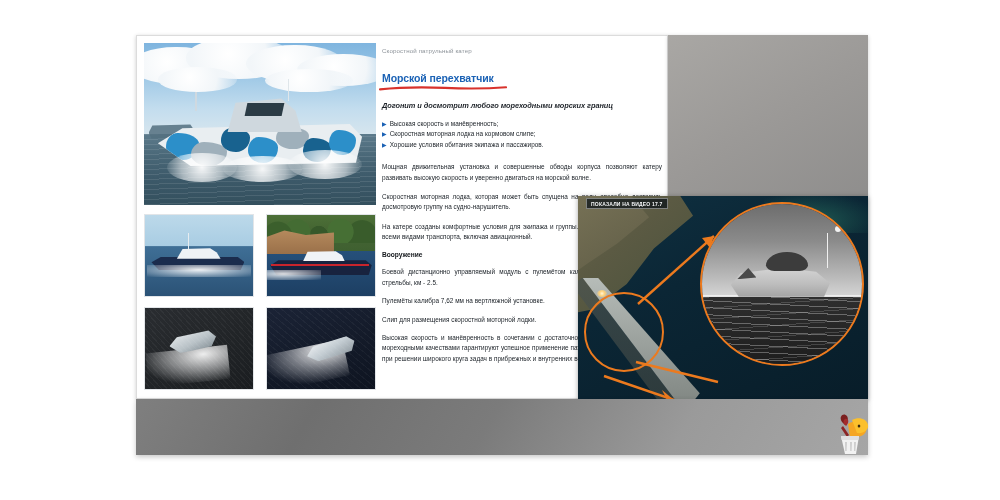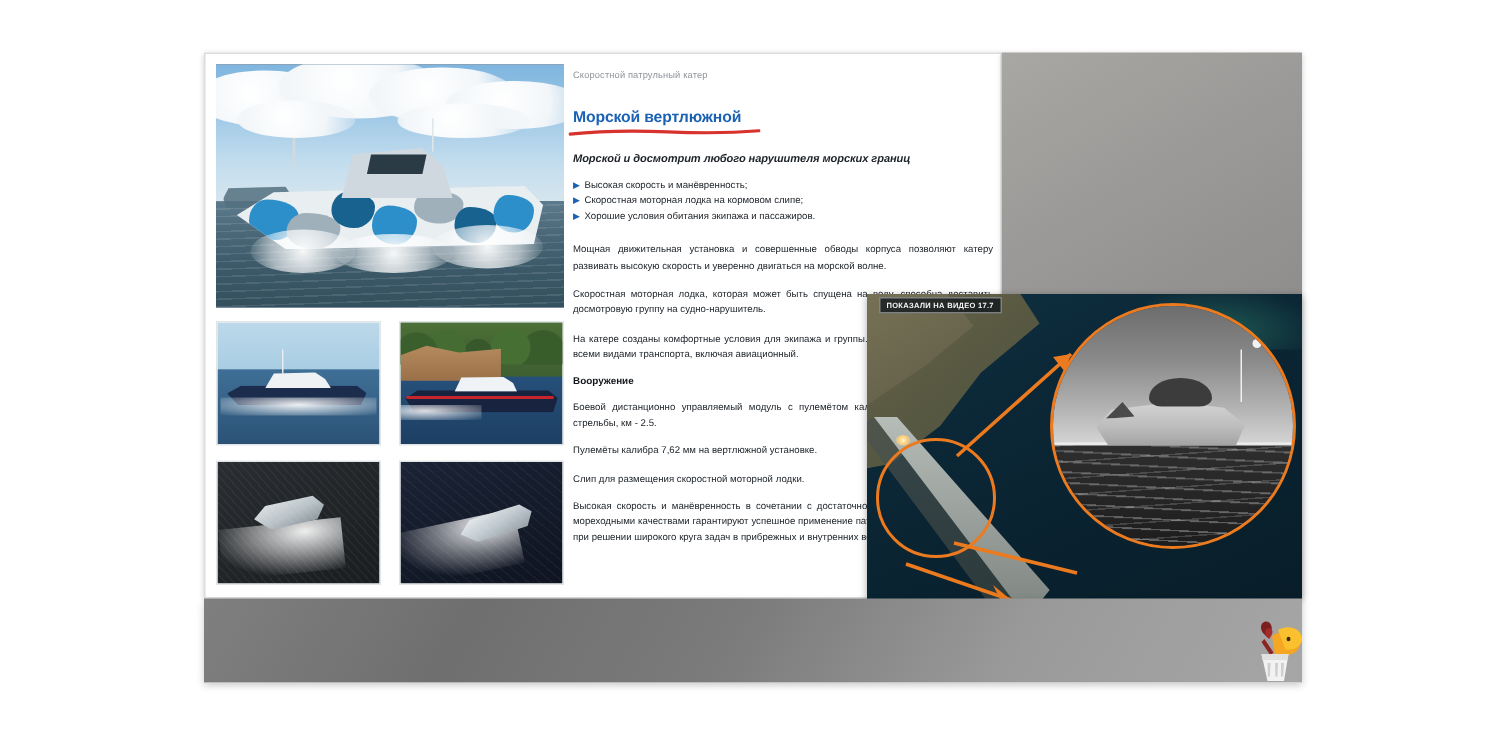--- a/index.html
+++ b/index.html
@@ -490,27 +490,27 @@
       <div class="spray s1"></div>
       <div class="spray s2"></div>
       <div class="spray s3"></div>
     </div>
 
     <div class="text-col">
 
       <div class="doc-subtitle">Скоростной патрульный катер</div>
 
       <div class="lead-link-wrap">
-        <span class="lead-link">Морской вертлюжной</span>
+        <span class="lead-link">Морской перехватчик</span>
         <svg class="red-underline" viewBox="0 0 128 6" preserveAspectRatio="none">
           <path d="M1,4.4 C20,2.4 44,2.0 66,2.9 C90,3.9 112,3.4 127,2.2" stroke="#d8322c" stroke-width="2.1" fill="none" stroke-linecap="round"></path>
         </svg>
       </div>
 
-      <div class="tagline">Морской и досмотрит любого нарушителя морских границ</div>
+      <div class="tagline">Догонит и досмотрит любого мореходными морских границ</div>
 
       <div class="bullets">
         <div class="bullet">
           <span class="bullet-marker">▶</span>
           <span>Высокая скорость и манёвренность;</span>
         </div>
         <div class="bullet">
           <span class="bullet-marker">▶</span>
           <span>Скоростная моторная лодка на кормовом слипе;</span>
         </div>

